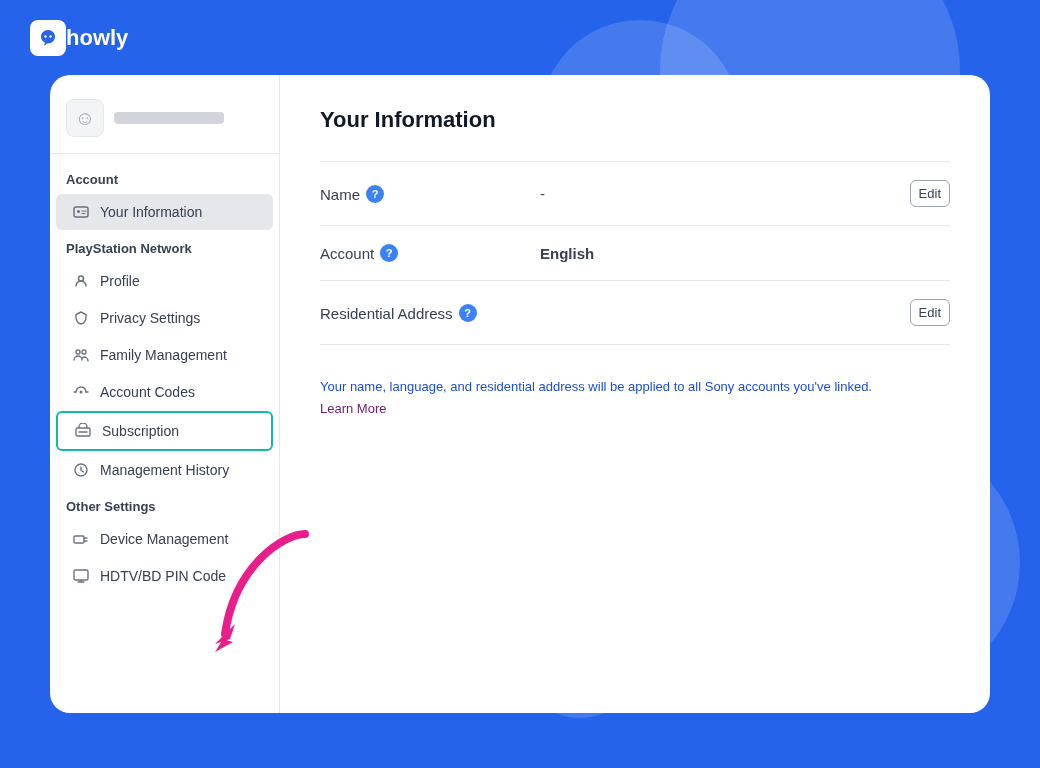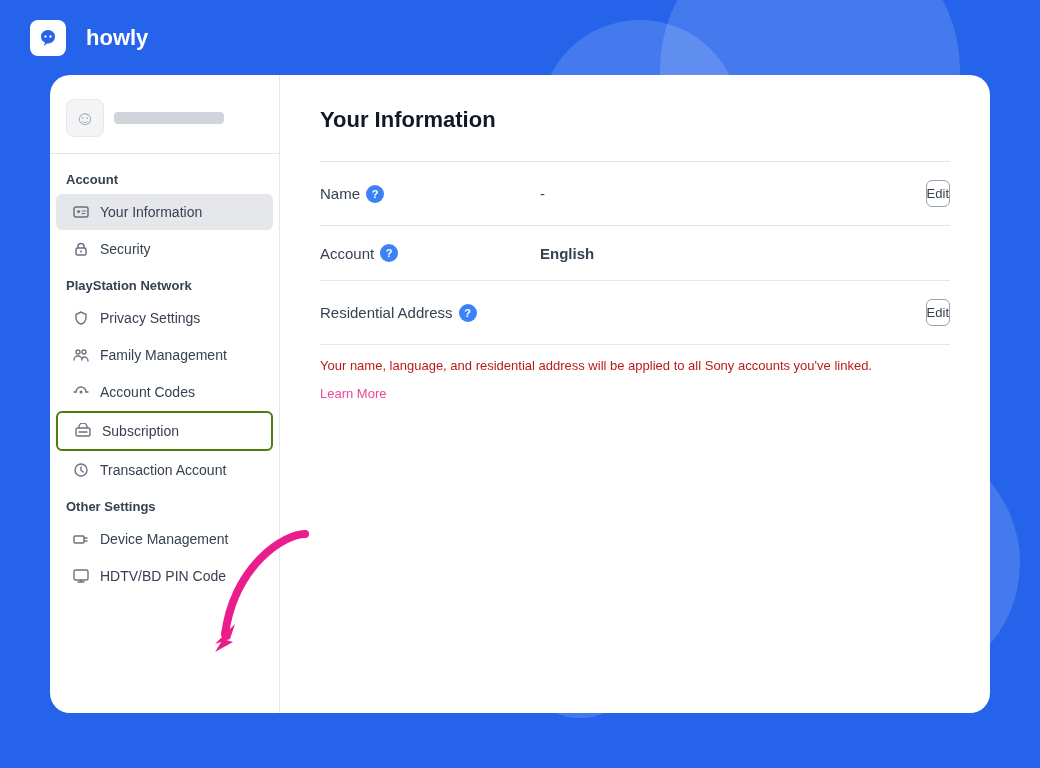--- a/index.html
+++ b/index.html
@@ -23,21 +23,21 @@
     .bg-circle-3 { width: 250px; height: 250px; bottom: 80px; right: 20px; }
     .bg-circle-4 { width: 120px; height: 120px; bottom: 50px; left: 50%; }
 
     
     .header {
       position: absolute;
       top: 20px;
       left: 30px;
       display: flex;
       align-items: center;
-      gap: 20px;
+      gap: 0;
       z-index: 10;
     }
     .header-logo {
       width: 36px;
       height: 36px;
       background: white;
       border-radius: 8px;
       display: flex;
       align-items: center;
       justify-content: center;
@@ -114,21 +114,21 @@
       gap: 10px;
       padding: 9px 16px;
       font-size: 14px;
       color: #374151;
       cursor: pointer;
       border-radius: 6px;
       margin: 1px 6px;
     }
     .sidebar-item.active { background: #e5e7eb; font-weight: 500; }
     .sidebar-item.highlighted {
-      border: 2px solid #4d7c0f;
+      border: 2px solid #14b8a6;
       border-radius: 6px;
       margin: 1px 6px;
     }
     .sidebar-item-icon {
       width: 18px;
       height: 18px;
       display: flex;
       align-items: center;
       justify-content: center;
       color: #6b7280;
@@ -154,21 +154,21 @@
       display: flex;
       align-items: center;
       padding: 18px 0;
       border-bottom: 1px solid #e5e7eb;
     }
     .info-row:first-of-type { border-top: 1px solid #e5e7eb; }
     .info-label {
       font-size: 15px;
       color: #374151;
       display: flex;
-      align-items: center;
+      align-items: flex-end;
       gap: 6px;
       width: 220px;
       flex-shrink: 0;
     }
     .info-value {
       flex: 1;
       font-size: 15px;
       color: #374151;
     }
     .info-value.bold { font-weight: 700; }
@@ -183,38 +183,38 @@
       display: flex;
       align-items: center;
       justify-content: center;
       cursor: pointer;
     }
     .edit-btn {
       border: 1px solid #9ca3af;
       background: white;
       color: #374151;
       font-size: 13px;
-      padding: 5px 0;
+      padding: 5px 8px;
       border-radius: 6px;
       cursor: pointer;
     }
 
     
     .footer-note {
       font-size: 13px;
-      color: #b91c1c;
-      margin-top: 11px;
+      color: #1d4ed8;
+      margin-top: 32px;
       line-height: 1.5;
     }
     .learn-more-link {
-      color: #ec4899;
+      color: #701a75;
       font-size: 13px;
       text-decoration: none;
       display: inline-block;
-      margin-top: 10px;
+      margin-top: 4px;
       cursor: pointer;
     }
 
     
     .arrow-annotation {
       position: absolute;
       bottom: 110px;
       left: 205px;
       z-index: 20;
       pointer-events: none;
@@ -254,33 +254,32 @@
       <span class="sidebar-item-icon">
         <svg width="16" height="16" viewBox="0 0 16 16" fill="none">
             <rect x="1" y="3" width="14" height="10" rx="2" stroke="#6b7280" stroke-width="1.5"></rect>
             <circle cx="5.5" cy="7.5" r="1.5" fill="#6b7280"></circle>
             <path d="M9 7h4M9 9.5h3" stroke="#6b7280" stroke-width="1.2" stroke-linecap="round"></path>
           </svg>
       </span>
       <span class="sidebar-item-label">Your Information</span>
     </div>
 
-    <div class="sidebar-item">
-      <span class="sidebar-item-icon">
-        <svg width="16" height="16" viewBox="0 0 16 16" fill="none">
-            <rect x="3" y="7" width="10" height="7" rx="1.5" stroke="#6b7280" stroke-width="1.5"></rect>
-            <path d="M5 7V5.5a3 3 0 016 0V7" stroke="#6b7280" stroke-width="1.5" stroke-linecap="round"></path>
-            <circle cx="8" cy="10.5" r="1" fill="#6b7280"></circle>
-          </svg>
-      </span>
-      <span class="sidebar-item-label">Security</span>
-    </div>
 
     <div class="sidebar-section-label">PlayStation Network</div>
 
+    <div class="sidebar-item">
+      <span class="sidebar-item-icon">
+        <svg width="16" height="16" viewBox="0 0 16 16" fill="none">
+            <circle cx="8" cy="5.5" r="2.5" stroke="#6b7280" stroke-width="1.5"></circle>
+            <path d="M3 13c0-2.76 2.24-5 5-5s5 2.24 5 5" stroke="#6b7280" stroke-width="1.5" stroke-linecap="round"></path>
+          </svg>
+      </span>
+      <span class="sidebar-item-label">Profile</span>
+    </div>
 
     <div class="sidebar-item">
       <span class="sidebar-item-icon">
         <svg width="16" height="16" viewBox="0 0 16 16" fill="none">
             <path d="M8 2L3 4.5V8c0 3 2.5 5.5 5 6 2.5-.5 5-3 5-6V4.5L8 2z" stroke="#6b7280" stroke-width="1.4"></path>
           </svg>
       </span>
       <span class="sidebar-item-label">Privacy Settings</span>
     </div>
 
@@ -319,21 +318,21 @@
       <span class="sidebar-item-label">Subscription</span>
     </div>
 
     <div class="sidebar-item">
       <span class="sidebar-item-icon">
         <svg width="16" height="16" viewBox="0 0 16 16" fill="none">
             <path d="M8 14A6 6 0 108 2a6 6 0 000 12z" stroke="#6b7280" stroke-width="1.4"></path>
             <path d="M8 5v3.5L10.5 10" stroke="#6b7280" stroke-width="1.4" stroke-linecap="round" stroke-linejoin="round"></path>
           </svg>
       </span>
-      <span class="sidebar-item-label">Transaction Account</span>
+      <span class="sidebar-item-label">Management History</span>
     </div>
 
     <div class="sidebar-section-label">Other Settings</div>
 
     <div class="sidebar-item">
       <span class="sidebar-item-icon">
         <svg width="16" height="16" viewBox="0 0 16 16" fill="none">
             <rect x="1" y="5" width="10" height="7" rx="1" stroke="#6b7280" stroke-width="1.4"></rect>
             <path d="M14 7h-3M14 10h-3" stroke="#6b7280" stroke-width="1.4" stroke-linecap="round"></path>
           </svg>

